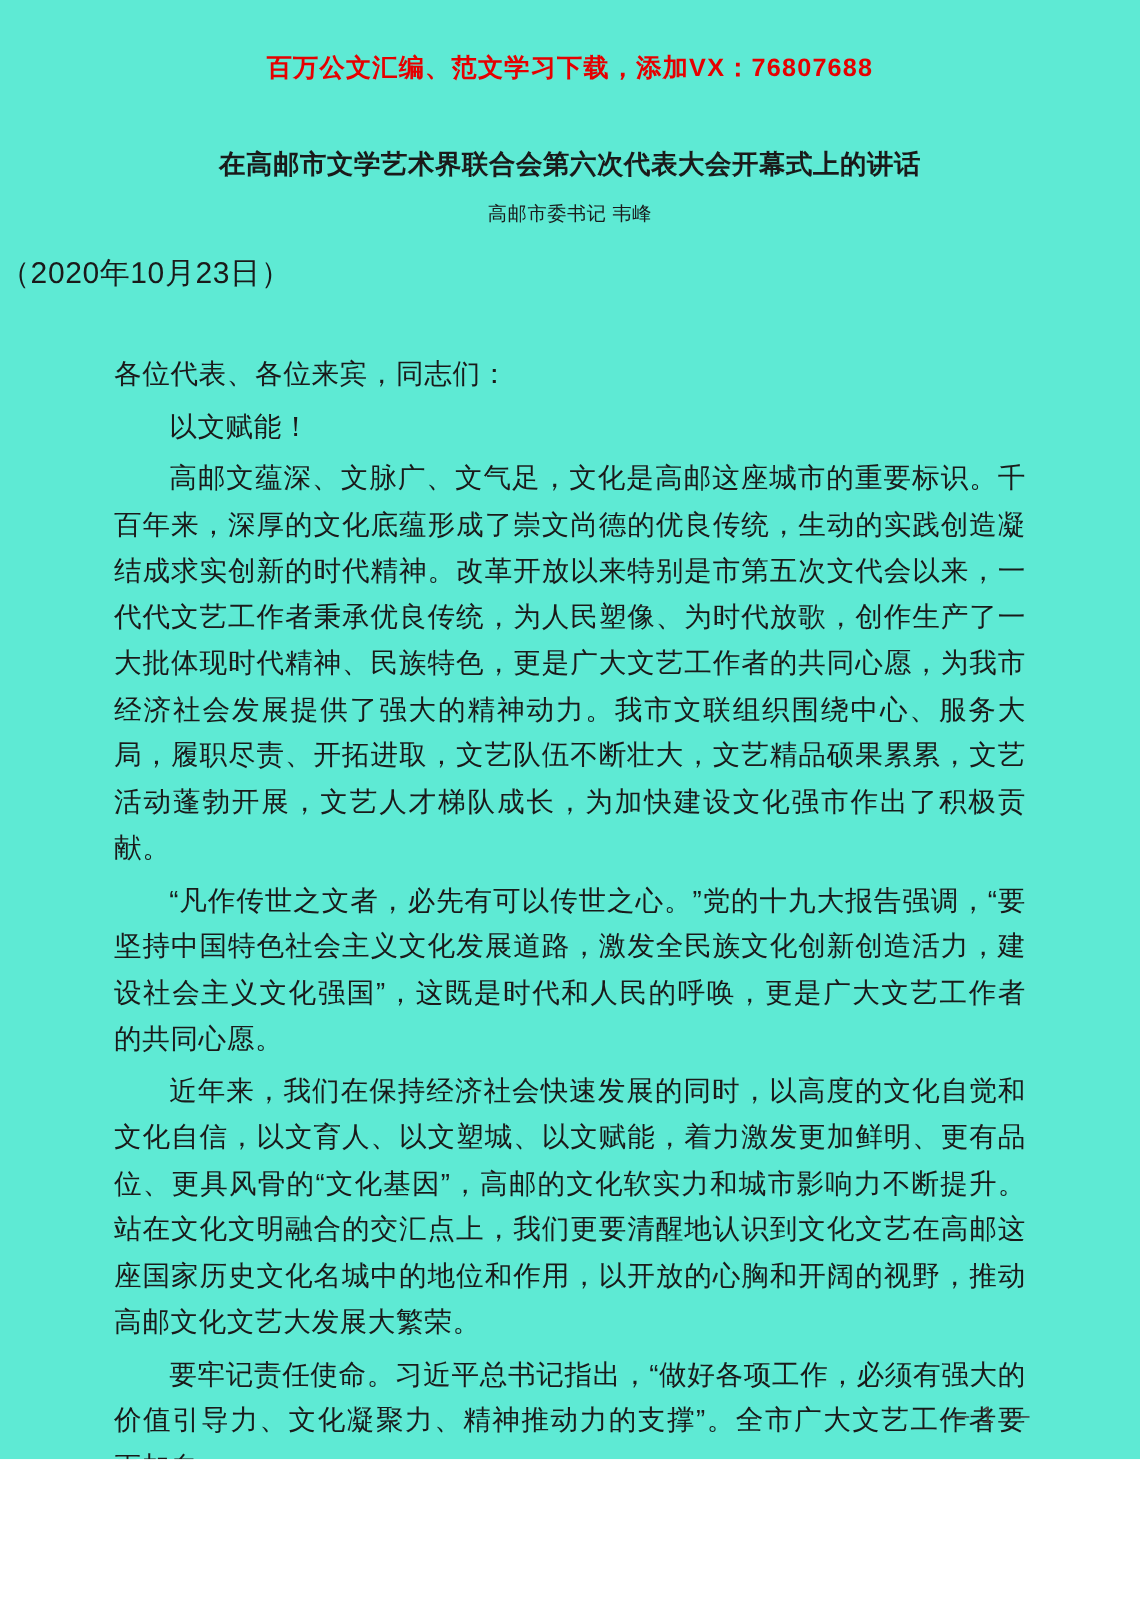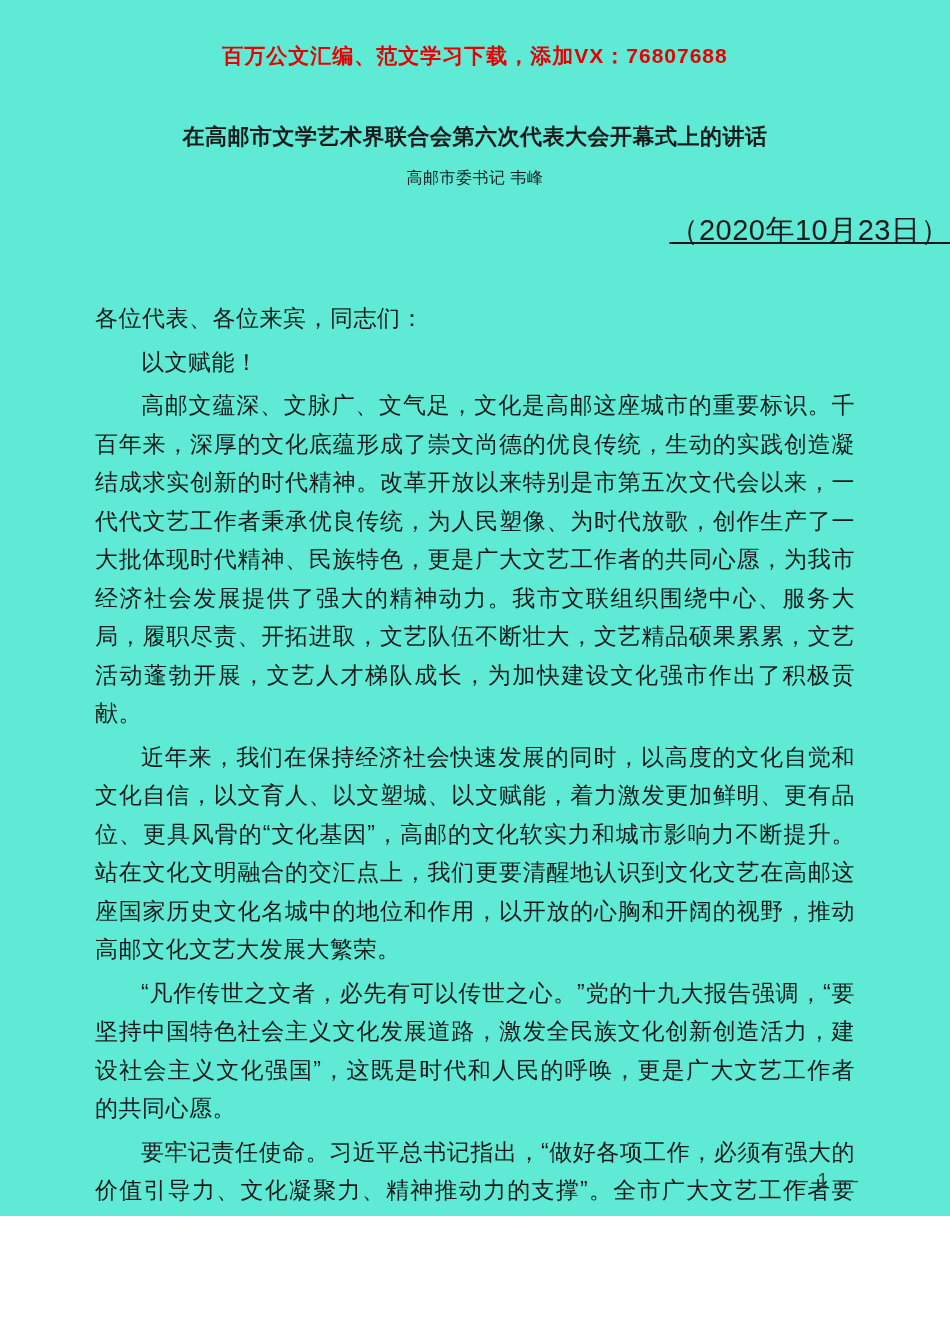--- a/index.html
+++ b/index.html
@@ -31,24 +31,23 @@
     letter-spacing: 0.5px;
   }
   .doc-author {
     margin-top: 16px;
     text-align: center;
     font-size: 16px;
     letter-spacing: 0.5px;
   }
   .doc-date {
     margin-top: 22px;
-    text-align: right;
-    font-size: 29px;
+    text-align: left;
+    font-size: 25px;
     letter-spacing: 0.5px;
-    text-decoration: underline;
   }
   .doc-body {
     margin: 48px 95px 0 95px;
     font-size: 23px;
     line-height: 38.5px;
     text-align: justify;
     letter-spacing: 0.5px;
   }
   .doc-body p {
     margin-bottom: 5px;
@@ -78,20 +77,20 @@
   <div class="doc-title">在高邮市文学艺术界联合会第六次代表大会开幕式上的讲话</div>
 
   <div class="doc-author">高邮市委书记 韦峰</div>
 
   <div class="doc-date">（2020年10月23日）</div>
 
   <div class="doc-body">
     <p class="salutation">各位代表、各位来宾，同志们：</p>
     <p class="para">以文赋能！</p>
     <p class="para">高邮文蕴深、文脉广、文气足，文化是高邮这座城市的重要标识。千百年来，深厚的文化底蕴形成了崇文尚德的优良传统，生动的实践创造凝结成求实创新的时代精神。改革开放以来特别是市第五次文代会以来，一代代文艺工作者秉承优良传统，为人民塑像、为时代放歌，创作生产了一大批体现时代精神、民族特色，更是广大文艺工作者的共同心愿，为我市经济社会发展提供了强大的精神动力。我市文联组织围绕中心、服务大局，履职尽责、开拓进取，文艺队伍不断壮大，文艺精品硕果累累，文艺活动蓬勃开展，文艺人才梯队成长，为加快建设文化强市作出了积极贡献。</p>
+    <p class="para">“凡作传世之文者，必先有可以传世之心。”党的十九大报告强调，“要坚持中国特色社会主义文化发展道路，激发全民族文化创新创造活力，建设社会主义文化强国”，这既是时代和人民的呼唤，更是广大文艺工作者的共同心愿。</p>
     <p class="para">近年来，我们在保持经济社会快速发展的同时，以高度的文化自觉和文化自信，以文育人、以文塑城、以文赋能，着力激发更加鲜明、更有品位、更具风骨的“文化基因”，高邮的文化软实力和城市影响力不断提升。站在文化文明融合的交汇点上，我们更要清醒地认识到文化文艺在高邮这座国家历史文化名城中的地位和作用，以开放的心胸和开阔的视野，推动高邮文化文艺大发展大繁荣。</p>
-    <p class="para">“凡作传世之文者，必先有可以传世之心。”党的十九大报告强调，“要坚持中国特色社会主义文化发展道路，激发全民族文化创新创造活力，建设社会主义文化强国”，这既是时代和人民的呼唤，更是广大文艺工作者的共同心愿。</p>
     <p class="para">要牢记责任使命。习近平总书记指出，“做好各项工作，必须有强大的价值引导力、文化凝聚力、精神推动力的支撑”。全市广大文艺工作者要更加自</p>
   </div>
 
   <div class="page-number">— 1 —</div>
 
 </div>
 
 </body></html>

